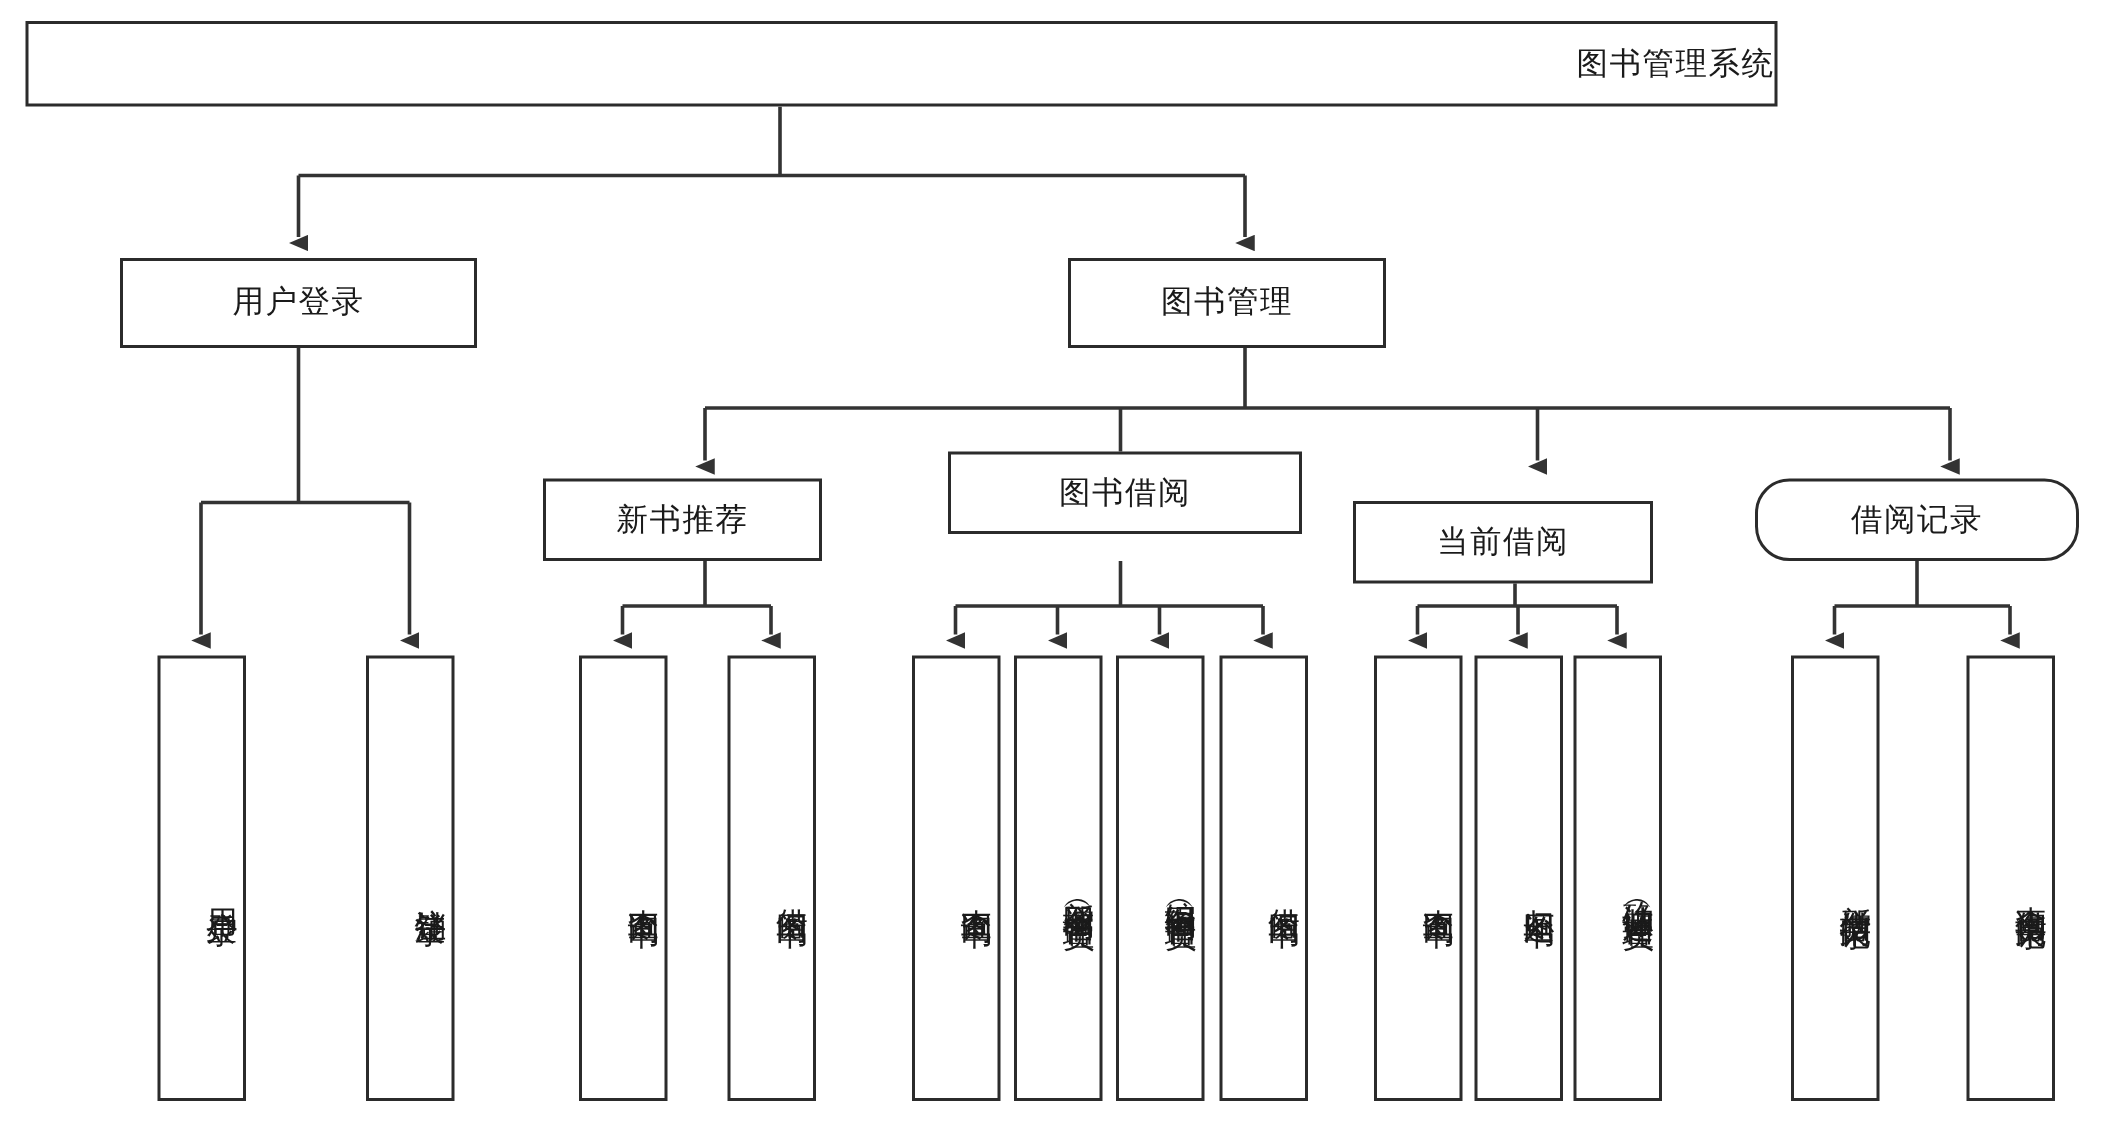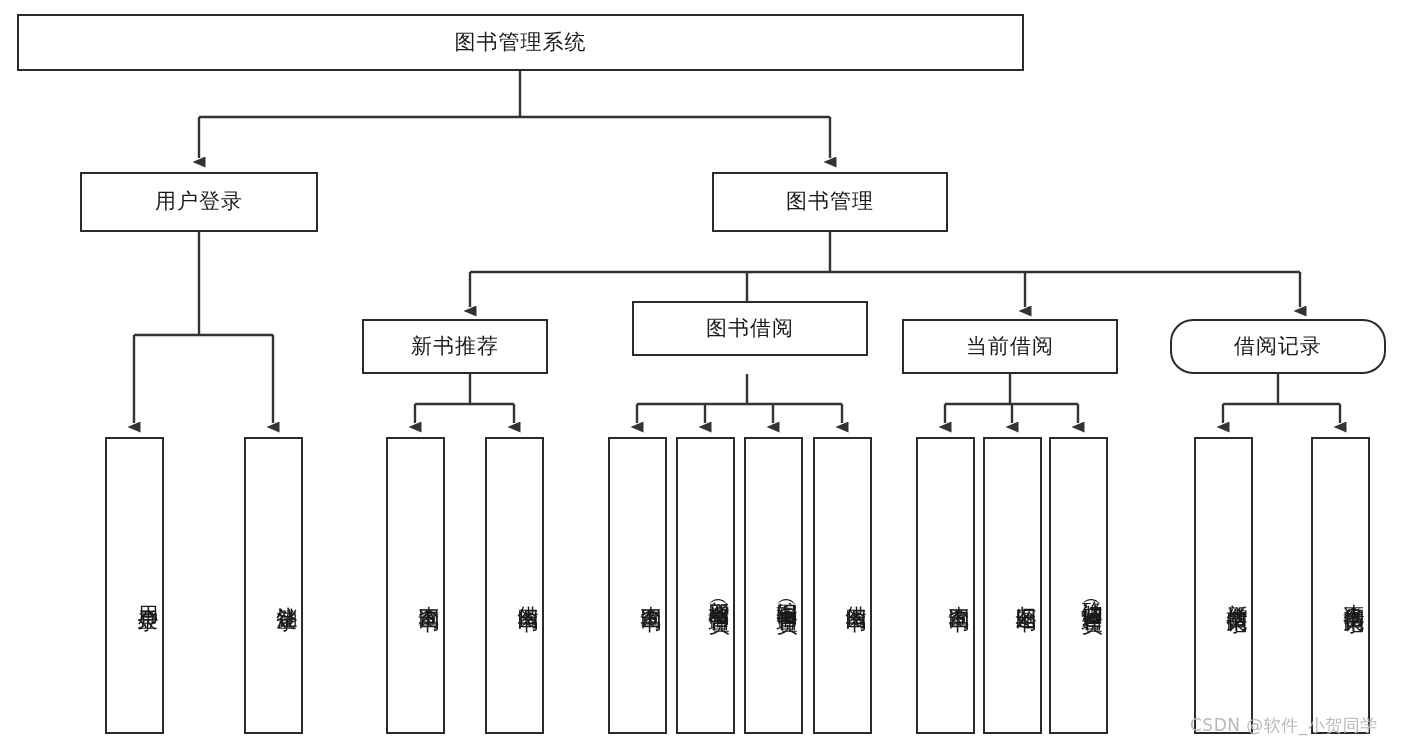--- a/index.html
+++ b/index.html
@@ -41,21 +41,21 @@
     letter-spacing:2px;
     padding-top:14px;
     align-items:flex-start;
     justify-content:center;
   }
   .node .label{
     white-space:pre-line;
     display:block;
   }
   #root-node{
-    left:17px;top:14px;width:1007px;height:57px;
+    left:17px;top:14px;width:1168px;height:57px;justify-content:flex-end;
   }
   #watermark{
     position:absolute;
     left:1190px;top:714px;
     font-size:17px;
     color:#b9b9b9;
     letter-spacing:0.5px;
     z-index:3;
     white-space:nowrap;
   }
@@ -115,31 +115,31 @@
     </g>
   </svg>
 
   <div class="node horiz" id="root-node">
     <span class="label">图书管理系统</span>
   </div>
 
   <div class="node horiz" style="left:80px;top:172px;width:238px;height:60px;">
     <span class="label">用户登录</span>
   </div>
-  <div class="node horiz" style="left:712px;top:172px;width:236px;height:60px;">
+  <div class="node horiz" style="left:712px;top:172px;width:212px;height:60px;">
     <span class="label">图书管理</span>
   </div>
 
   <div class="node horiz" style="left:362px;top:319px;width:186px;height:55px;">
     <span class="label">新书推荐</span>
   </div>
   <div class="node horiz" style="left:632px;top:301px;width:236px;height:55px;">
     <span class="label">图书借阅</span>
   </div>
-  <div class="node horiz" style="left:902px;top:319px;width:216px;height:55px;">
+  <div class="node horiz" style="left:902px;top:334px;width:200px;height:55px;">
     <span class="label">当前借阅</span>
   </div>
   <div class="node horiz" style="left:1170px;top:319px;width:216px;height:55px;border-radius:23px;">
     <span class="label">借阅记录</span>
   </div>
 
   <div class="node vert" style="left:105px;top:437px;width:59px;height:297px;">
     <span class="label">用户登录</span>
   </div>
   <div class="node vert" style="left:244px;top:437px;width:59px;height:297px;">
@@ -176,15 +176,14 @@
     <span class="label">确认归还（管理员）</span>
   </div>
 
   <div class="node vert" style="left:1194px;top:437px;width:59px;height:297px;">
     <span class="label">新增借阅记录</span>
   </div>
   <div class="node vert" style="left:1311px;top:437px;width:59px;height:297px;">
     <span class="label">查询借阅记录</span>
   </div>
 
-  <div id="watermark">CSDN @软件_小贺同学</div>
 
 </div>
 
 </body></html>

